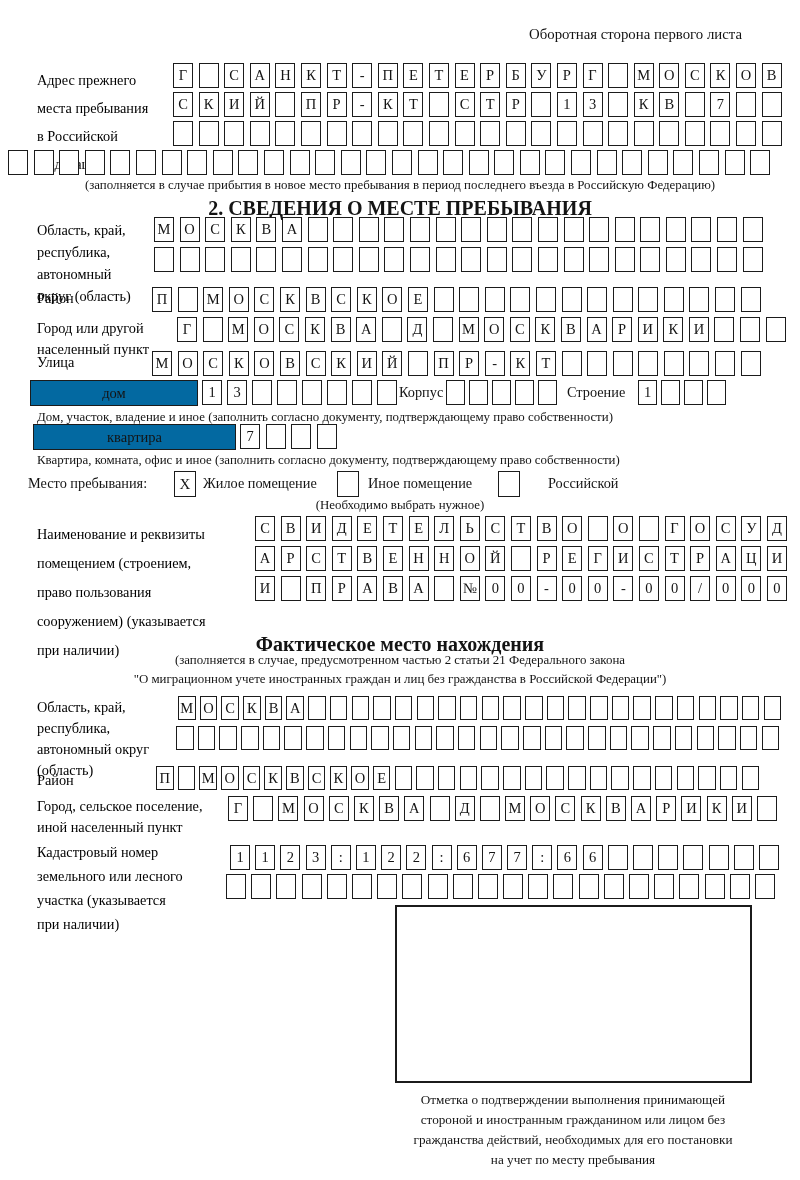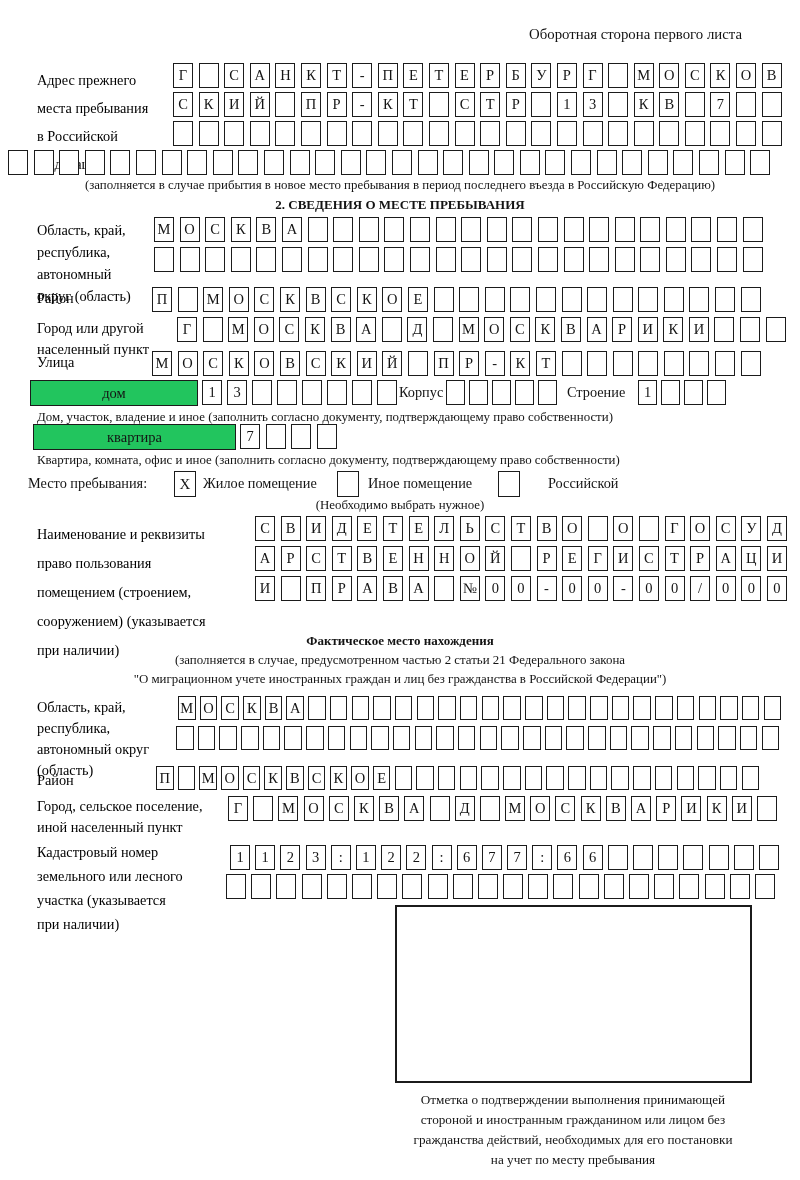--- a/index.html
+++ b/index.html
@@ -5,36 +5,36 @@
   html,body{margin:0;padding:0;background:#888;}
   .page{
     position:relative;width:800px;height:1180px;margin:0 auto;
     background:#ffffff;color:#141414;
     font-family:"Liberation Serif","DejaVu Serif",serif;
     overflow:hidden;
   }
   .note{position:absolute;top:26px;right:58px;font-size:14.8px;white-space:nowrap;}
   .lbl{position:absolute;font-size:14.3px;color:#000000;}
   .lbl div{white-space:nowrap;}
-  .hdr{position:absolute;left:0;width:800px;text-align:center;font-weight:bold;font-size:13px;white-space:nowrap;}
+  .hdr{position:absolute;left:0;width:800px;text-align:center;font-weight:bold;font-size:20px;white-space:nowrap;}
   .cap{position:absolute;font-size:12.9px;white-space:nowrap;}
   .capc{left:0;width:800px;text-align:center;}
   .row{position:absolute;display:flex;gap:5.6px;}
   .row .c{
     flex:none;width:20px;height:25px;box-sizing:border-box;
     border:1.8px solid #1b1b1b;background:#fff;
     display:flex;align-items:center;justify-content:center;
     font-size:14.5px;font-family:"Liberation Serif",serif;
   }
   .row.tight{gap:4.2px;}   .row.tight .c{width:17.5px;height:24px;}
   .row.med{gap:5.2px;}
   .row.dom8{gap:5px;}
   .row.small{gap:4px;}     .row.small .c{width:19px;}
   .wbox{
-    position:absolute;box-sizing:border-box;border:1.9px solid #1b1b1b;background:#22c55e;
+    position:absolute;box-sizing:border-box;border:1.9px solid #1b1b1b;background:#0369a1;
     display:flex;align-items:center;justify-content:center;font-size:14.5px;
   }
   .inl{position:absolute;font-size:14.3px;white-space:nowrap;}
   .chk{
     position:absolute;width:22px;height:26px;box-sizing:border-box;
     border:1.8px solid #1b1b1b;background:#fff;
     display:flex;align-items:center;justify-content:center;font-size:15px;
   }
   .bigbox{position:absolute;left:395px;top:905px;width:357px;height:178px;box-sizing:border-box;border:2px solid #1b1b1b;background:#fff;}
   .bottomcap{position:absolute;left:353px;top:1090px;width:440px;text-align:center;font-size:13.2px;line-height:20px;}
@@ -357,22 +357,22 @@
   <div class="chk" style="left:174px;top:471px">X</div>
   <div class="inl" style="left:203px;top:475px">Жилое помещение</div>
   <div class="chk" style="left:337px;top:471px"></div>
   <div class="inl" style="left:368px;top:475px">Иное помещение</div>
   <div class="chk" style="left:498px;top:471px"></div>
   <div class="inl" style="left:548px;top:475px">Российской</div>
   <div class="cap capc" style="top:498px">(Необходимо выбрать нужное)</div>
 
   <div class="lbl" style="left:37px;top:520px;line-height:29px">
     <div>Наименование и реквизиты</div>
+    <div>помещением (строением,</div>
     <div>право пользования</div>
-    <div>помещением (строением,</div>
     <div>сооружением) (указывается</div>
     <div>при наличии)</div>
   </div>
   <div class="row" style="left:255px;top:516px">
       <span class="c">С</span>
       <span class="c">В</span>
       <span class="c">И</span>
       <span class="c">Д</span>
       <span class="c">Е</span>
       <span class="c">Т</span>

